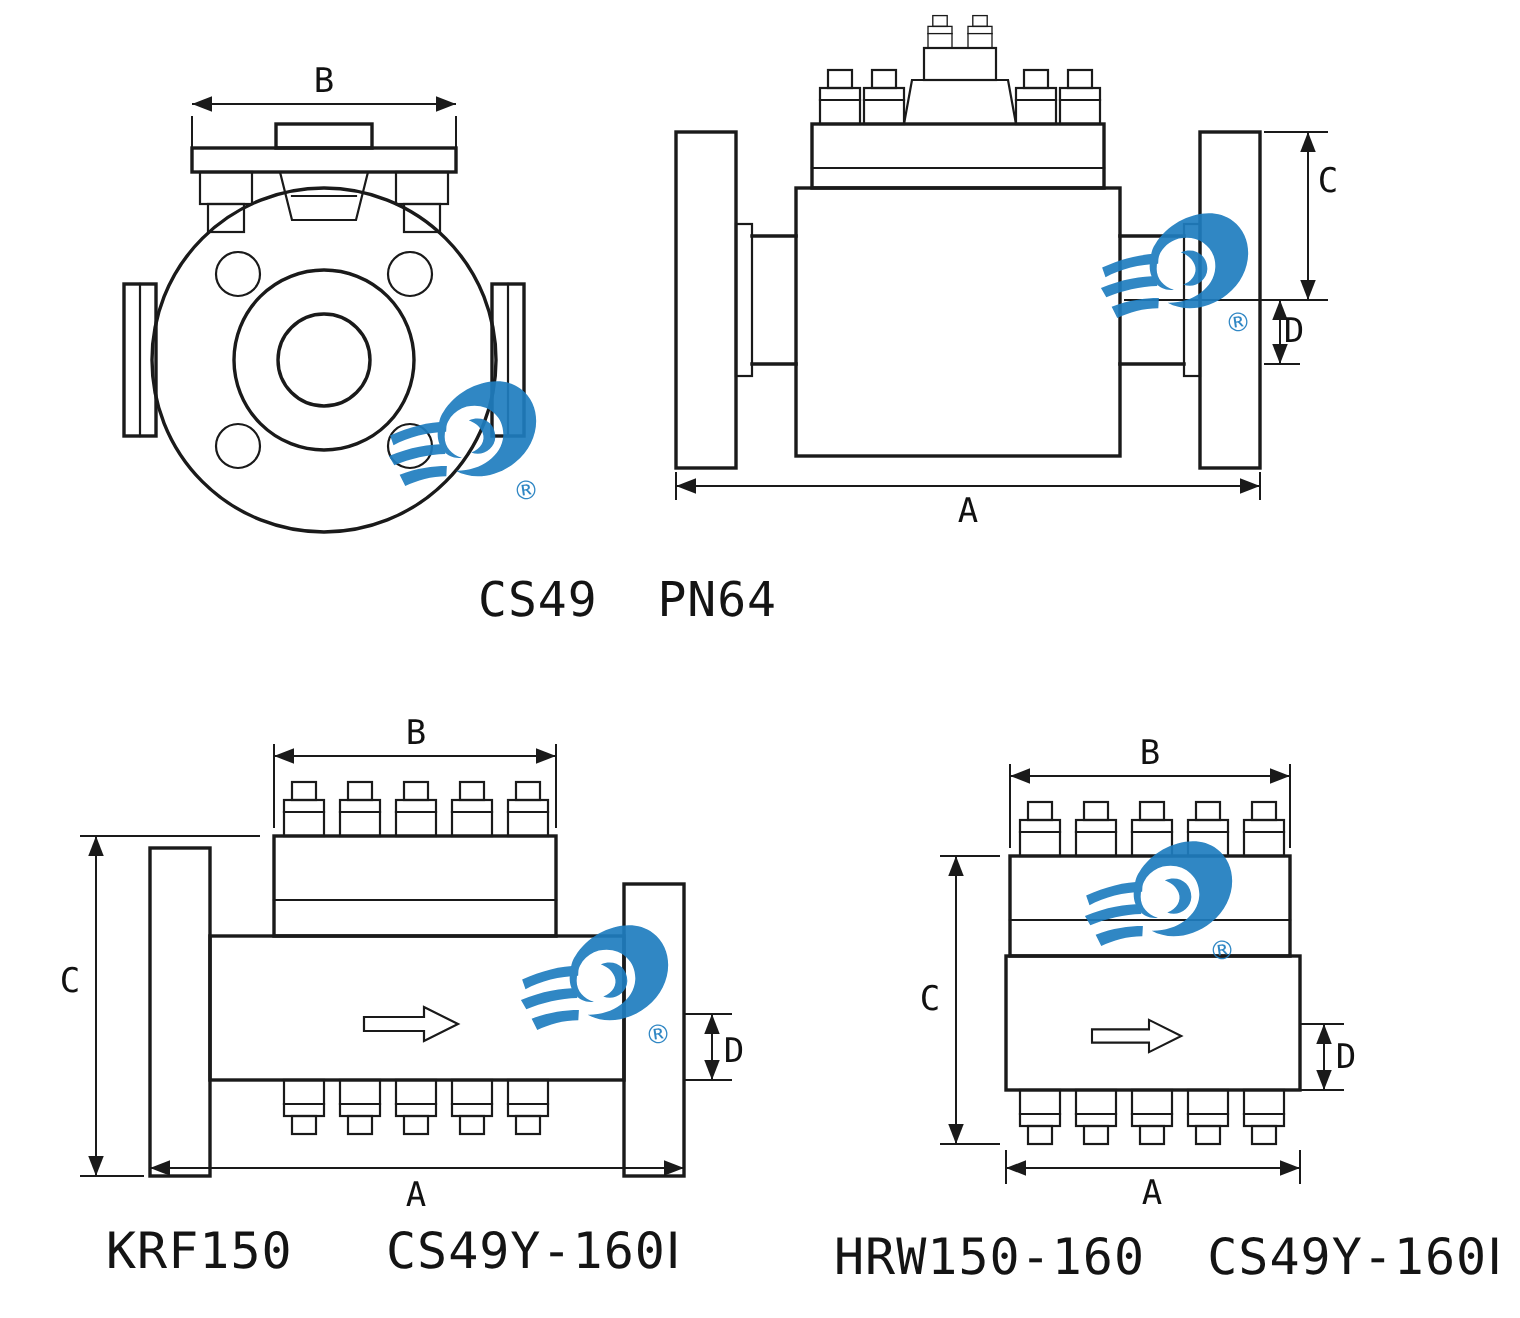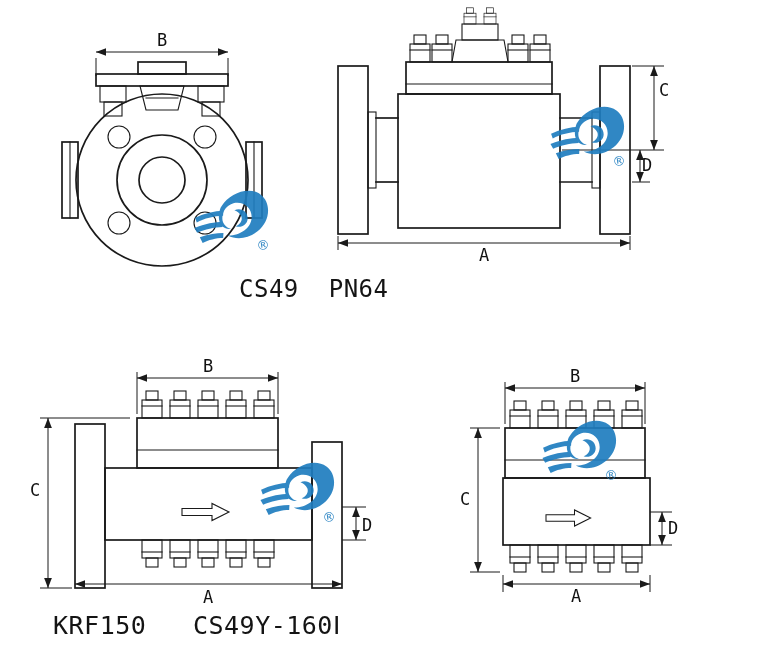--- a/index.html
+++ b/index.html
@@ -1,21 +1,21 @@
 <!DOCTYPE html>
 <html><head>
 <meta charset="utf-8">
 <style>
   html,body{margin:0;padding:0;background:#fff;}
   .stage{position:relative;width:760px;height:659px;background:#fff;overflow:hidden;
          font-family:"DejaVu Sans Mono","DejaVu Sans",monospace;}
   .stage svg{position:absolute;left:0;top:0;}
   .caption{position:absolute;white-space:pre;color:#141414;letter-spacing:.5px;line-height:1;
            font-family:"DejaVu Sans Mono","DejaVu Sans",monospace;}
-  .cap-top{left:239px;top:277px;font-size:24px;}
+  .cap-top{left:239px;top:288px;font-size:24px;}
   .cap-bl{left:53px;top:613px;font-size:25px;}
   .cap-br{left:417px;top:616px;font-size:25px;}
   .draw{stroke:#1a1a1a;fill:none;stroke-width:1.7;stroke-linecap:square;}
   .thin{stroke-width:1.1;}
   .dims{stroke:#1a1a1a;fill:none;stroke-width:1;}
   .dimline{marker-start:url(#dimArrow);marker-end:url(#dimArrow);}
   .dimtxt{font-family:"DejaVu Sans Mono",monospace;font-size:17px;fill:#111;stroke:none;text-anchor:middle;}
   .wmgrp{stroke:none;opacity:.92;}
   .wmreg{font-family:"DejaVu Sans",sans-serif;font-size:13px;stroke:none;}
 </style>
@@ -180,13 +180,14 @@
   </g>
 
   <use href="#wm" transform="translate(192,196) rotate(-8)"></use>
   <use href="#wm" transform="translate(548,112) rotate(-8)"></use>
   <use href="#wm" transform="translate(258,468) rotate(-8)"></use>
   <use href="#wm" transform="translate(540,426) rotate(-8)"></use>
 </svg>
 
 <div class="caption cap-top">CS49  PN64</div>
 <div class="caption cap-bl">KRF150   CS49Y-160Ⅰ</div>
+<div class="caption cap-br">HRW150-160  CS49Y-160Ⅰ</div>
 </div>
 
 </body></html>

